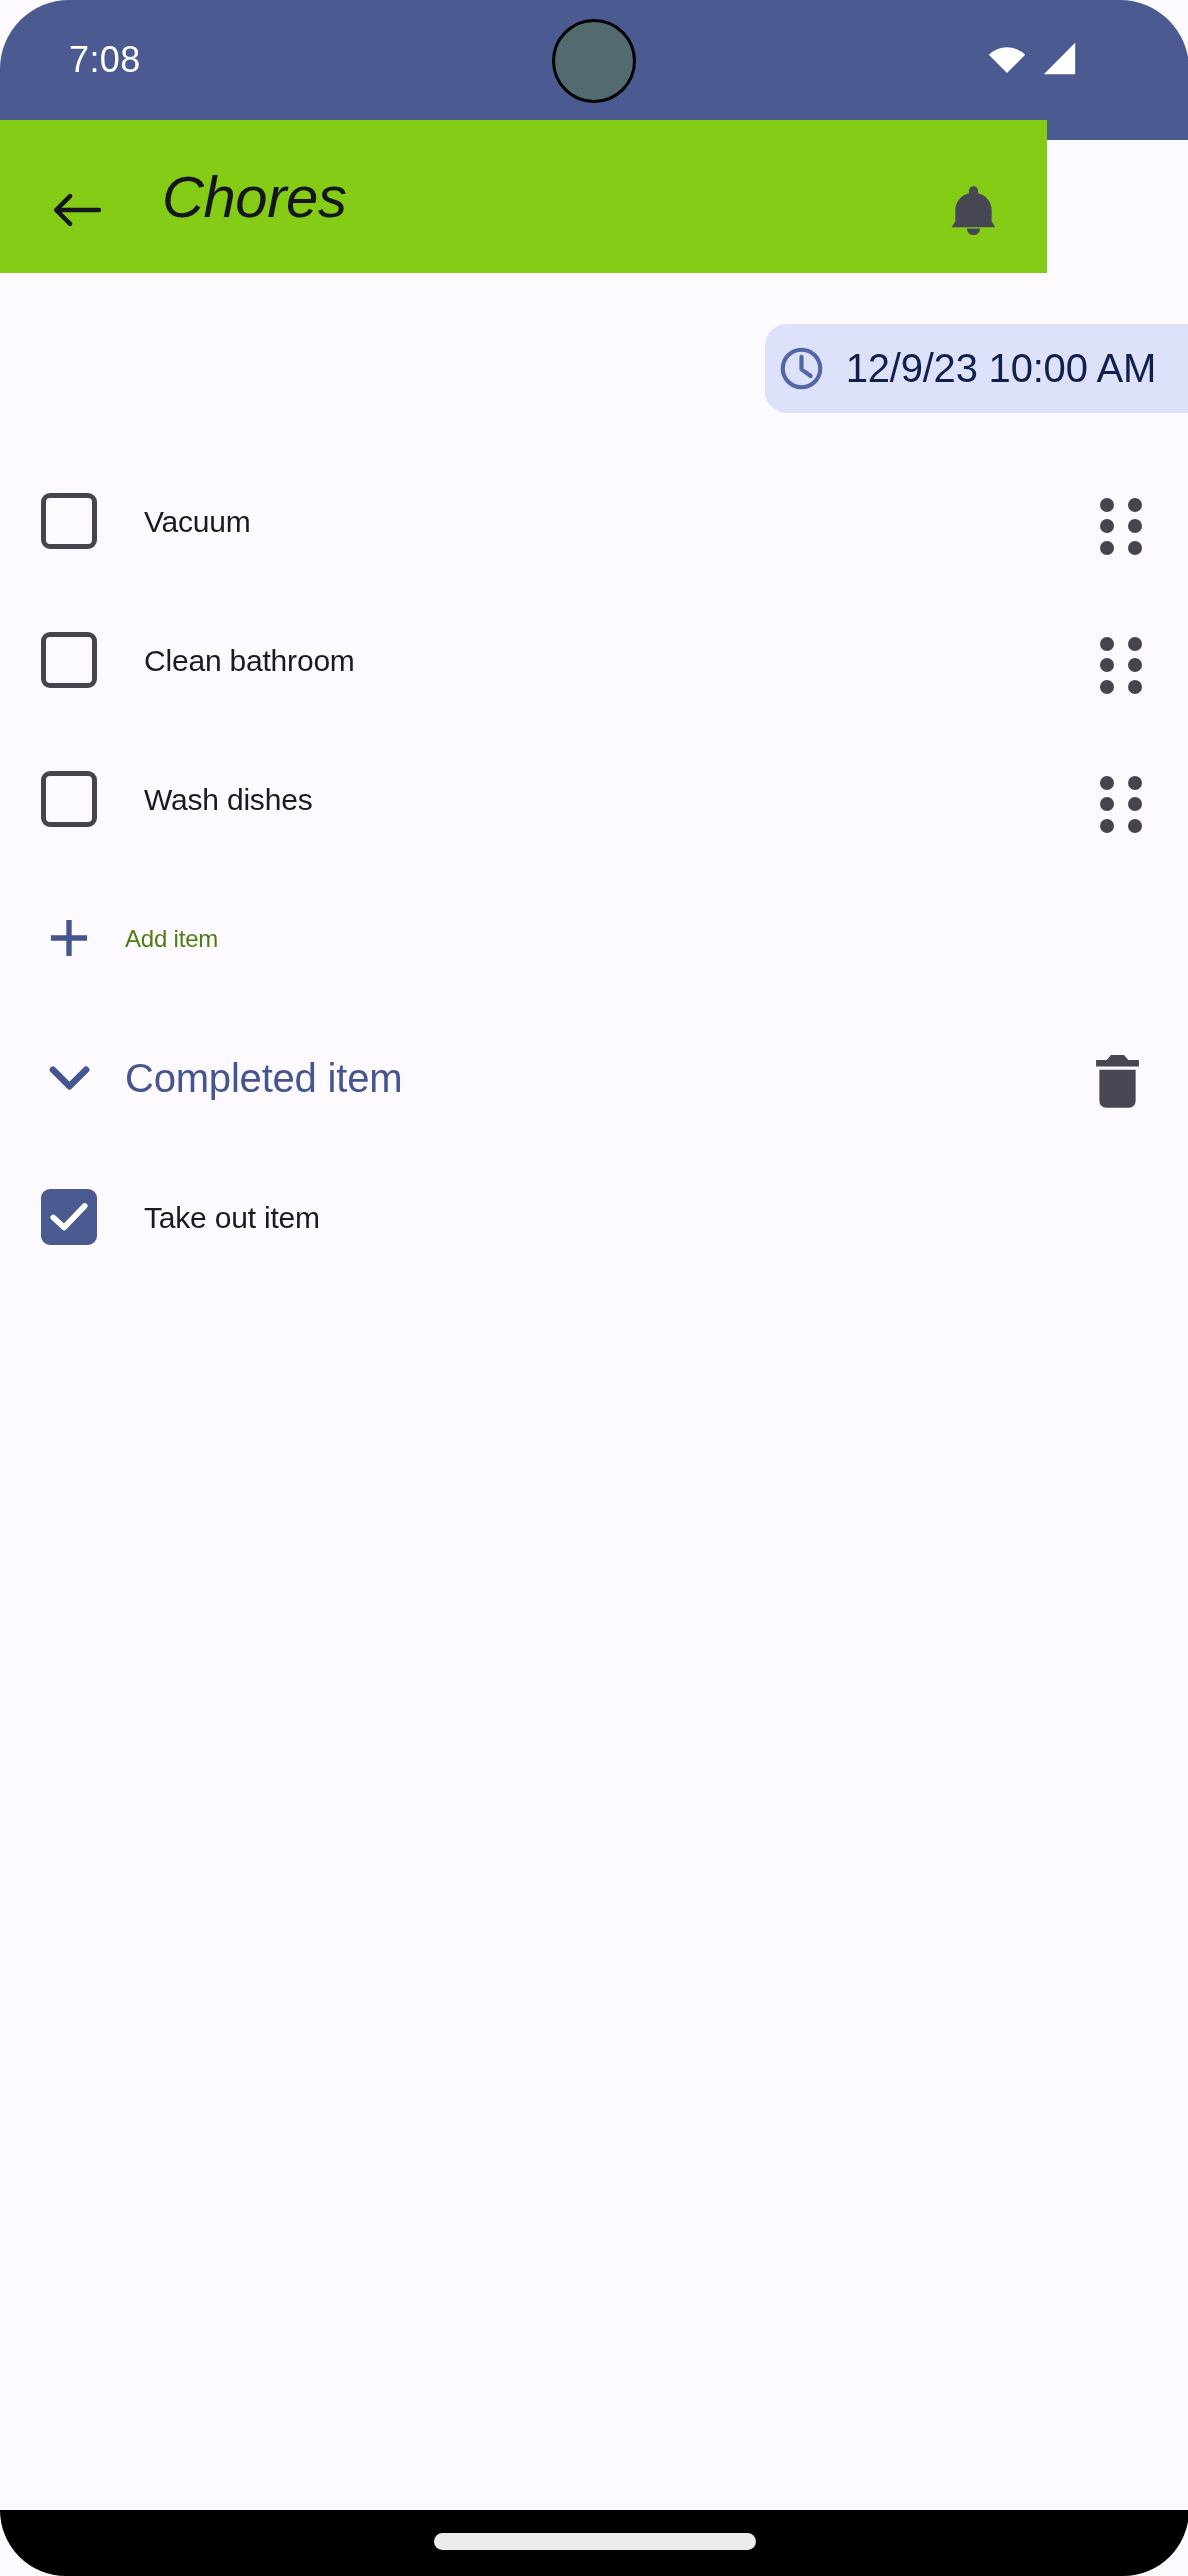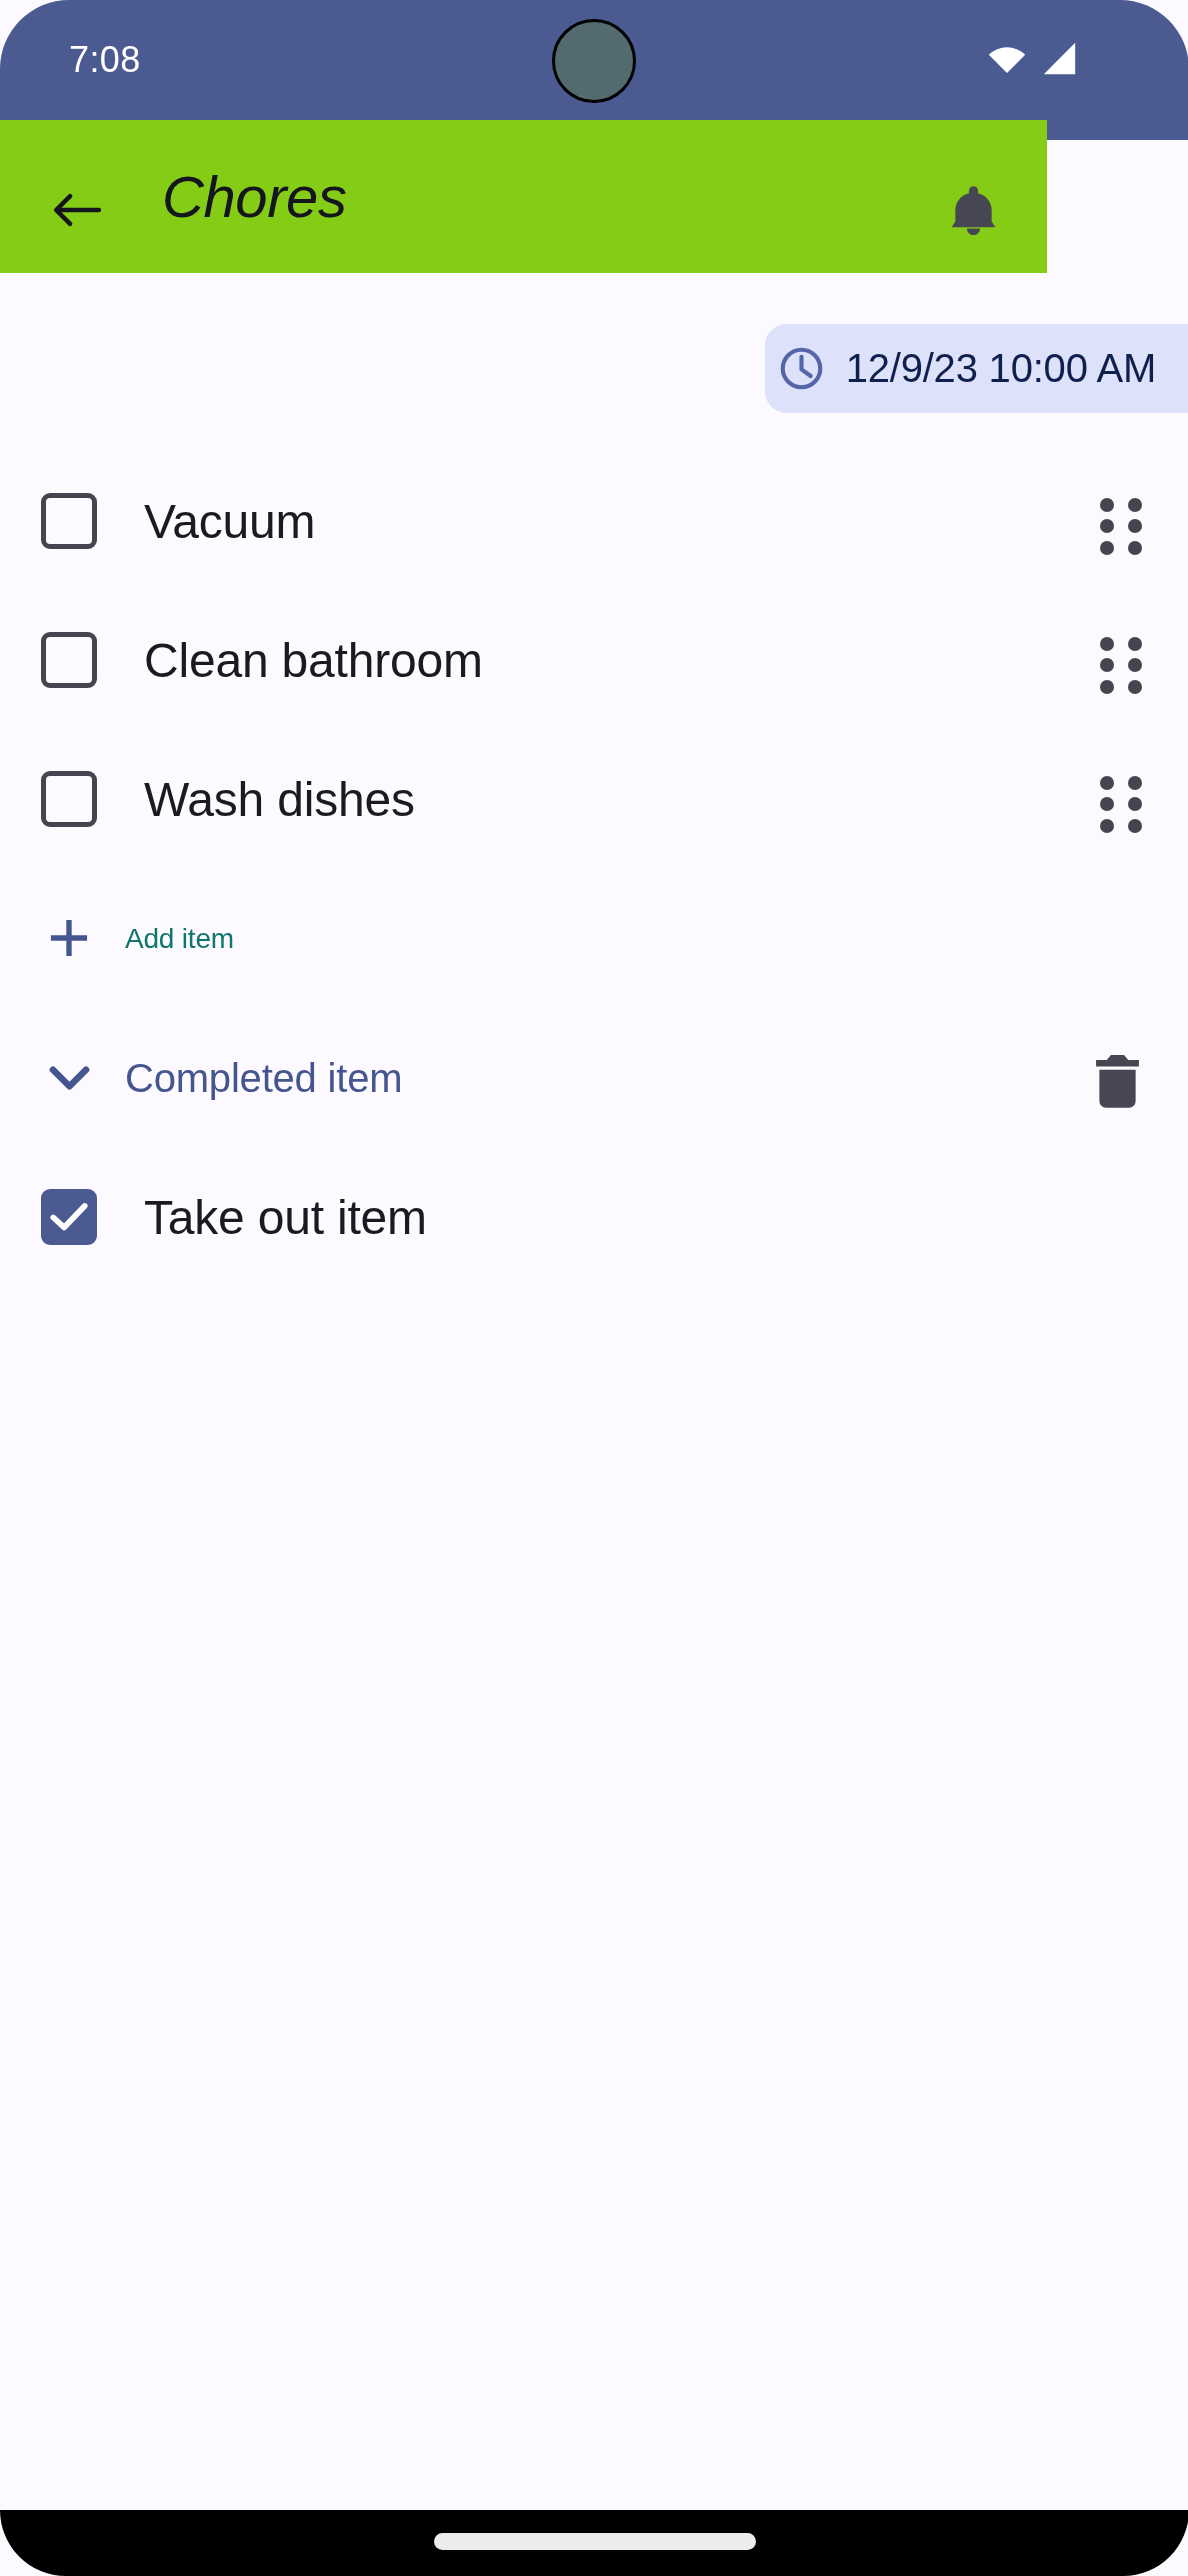--- a/index.html
+++ b/index.html
@@ -161,21 +161,21 @@
     display: flex;
     align-items: center;
     justify-content: center;
   }
   .task-label {
     position: absolute;
     left: 144px;
     top: 0;
     height: 139px;
     line-height: 139px;
-    font-size: 48px;
+    font-size: 30px;
     color: #1a1a22;
     letter-spacing: -0.2px;
   }
   .drag-handle {
     position: absolute;
     right: 43px;
     top: 46px;
     width: 46px;
     height: 48px;
     display: grid;
@@ -205,22 +205,22 @@
     top: 46px;
     width: 46px;
     height: 46px;
   }
   #add-item-label {
     position: absolute;
     left: 125px;
     top: 0;
     height: 139px;
     line-height: 139px;
-    font-size: 28px;
-    color: #0f766e;
+    font-size: 24px;
+    color: #4d7c0f;
     letter-spacing: -0.2px;
   }
 
   
   #completed-header {
     position: absolute;
     left: 0;
     top: 1009px;
     width: 1189px;
     height: 139px;

